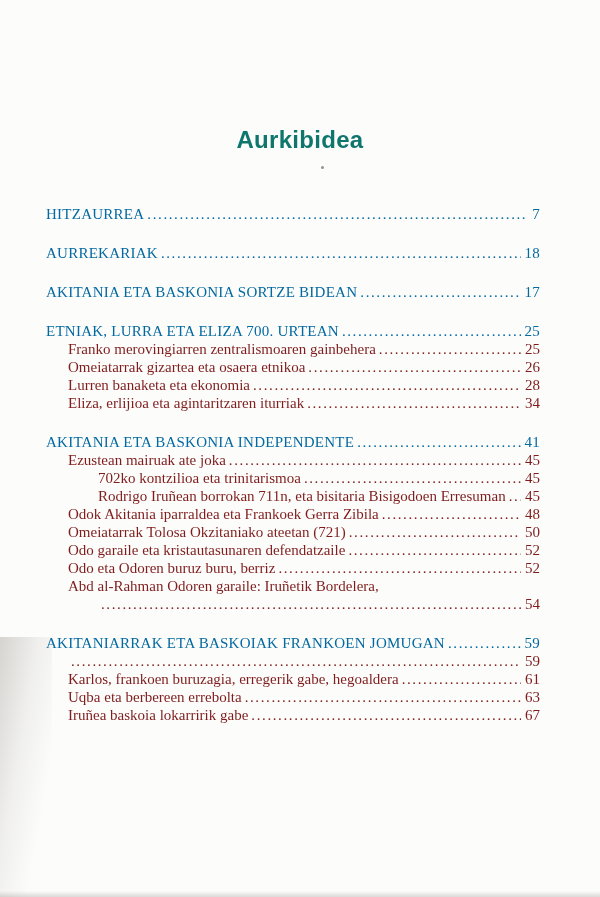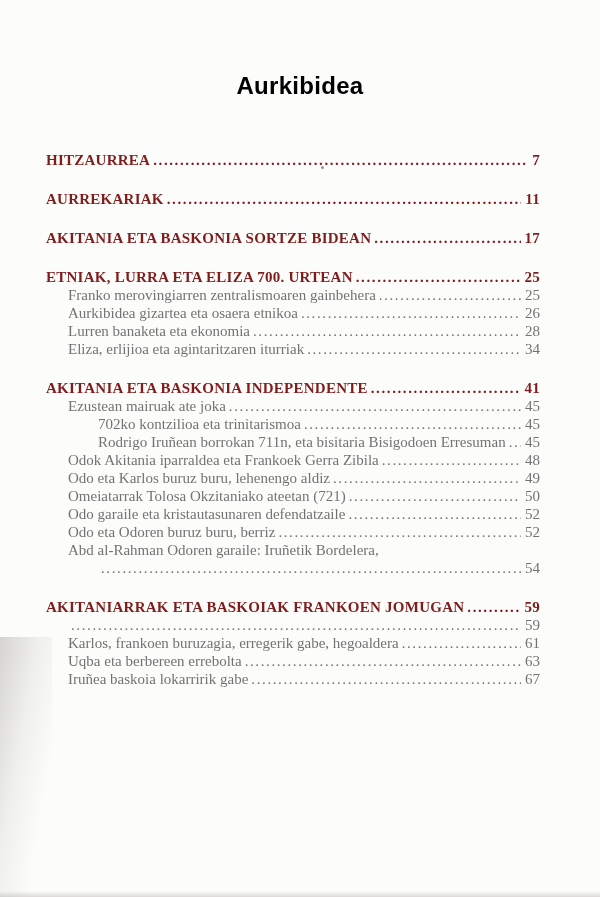--- a/index.html
+++ b/index.html
@@ -41,46 +41,46 @@
   }
   .speck {
     position: absolute;
     width: 3px;
     height: 3px;
     border-radius: 50%;
     background: rgba(60,60,60,0.55);
   }
   .speck.s1 { left: 321px; top: 166px; }
   .page-title {
-    margin: 0;
-    padding-top: 72px;
+    margin: 12px;
+    padding-top: 114px;
     text-align: center;
     font-family: "Liberation Sans", sans-serif;
     font-weight: bold;
     font-size: 24px;
     line-height: 28px;
     letter-spacing: 0.3px;
-    color: #000000;
+    color: #0f766e;
   }
   .toc {
     margin: 51px 60px 0 46px; 
     width: 494px;
   }
   .toc-row {
     display: flex;
     align-items: baseline;
     font-size: 15px;
     line-height: 18px;
-    color: #737373;
+    color: #7f1d1d;
   }
   .toc-row.l0 {
-    font-weight: bold;
+    font-weight: normal;
     letter-spacing: 0.25px;
     margin-top: 21px;
-    color: #7f1d1d;
+    color: #0369a1;
   }
   .toc-row.l0:first-child { margin-top: 0; }
   .toc-row.l1 { margin-left: 22px; }
   .toc-row.l2 { margin-left: 52px; }
   .toc-label { white-space: nowrap; }
   .toc-dots {
     flex: 1;
     overflow: hidden;
     white-space: nowrap;
     min-width: 14px;
@@ -104,39 +104,39 @@
   <h1 class="page-title">Aurkibidea</h1>
   <div class="toc" id="toc-list">
       <div class="toc-row l0">
         <span class="toc-label">HITZAURREA</span>
         <span class="toc-dots"></span>
         <span class="toc-page">7</span>
       </div>
       <div class="toc-row l0">
         <span class="toc-label">AURREKARIAK</span>
         <span class="toc-dots"></span>
-        <span class="toc-page">11</span>
+        <span class="toc-page">18</span>
       </div>
       <div class="toc-row l0">
         <span class="toc-label">AKITANIA ETA BASKONIA SORTZE BIDEAN</span>
         <span class="toc-dots"></span>
         <span class="toc-page">17</span>
       </div>
       <div class="toc-row l0">
         <span class="toc-label">ETNIAK, LURRA ETA ELIZA 700. URTEAN</span>
         <span class="toc-dots"></span>
         <span class="toc-page">25</span>
       </div>
       <div class="toc-row l1">
         <span class="toc-label">Franko merovingiarren zentralismoaren gainbehera</span>
         <span class="toc-dots"></span>
         <span class="toc-page">25</span>
       </div>
       <div class="toc-row l1">
-        <span class="toc-label">Aurkibidea gizartea eta osaera etnikoa</span>
+        <span class="toc-label">Omeiatarrak gizartea eta osaera etnikoa</span>
         <span class="toc-dots"></span>
         <span class="toc-page">26</span>
       </div>
       <div class="toc-row l1">
         <span class="toc-label">Lurren banaketa eta ekonomia</span>
         <span class="toc-dots"></span>
         <span class="toc-page">28</span>
       </div>
       <div class="toc-row l1">
         <span class="toc-label">Eliza, erlijioa eta agintaritzaren iturriak</span>
@@ -160,25 +160,20 @@
       </div>
       <div class="toc-row l2">
         <span class="toc-label">Rodrigo Iruñean borrokan 711n, eta bisitaria Bisigodoen Erresuman</span>
         <span class="toc-dots"></span>
         <span class="toc-page">45</span>
       </div>
       <div class="toc-row l1">
         <span class="toc-label">Odok Akitania iparraldea eta Frankoek Gerra Zibila</span>
         <span class="toc-dots"></span>
         <span class="toc-page">48</span>
-      </div>
-      <div class="toc-row l1">
-        <span class="toc-label">Odo eta Karlos buruz buru, lehenengo aldiz</span>
-        <span class="toc-dots"></span>
-        <span class="toc-page">49</span>
       </div>
       <div class="toc-row l1">
         <span class="toc-label">Omeiatarrak Tolosa Okzitaniako ateetan (721)</span>
         <span class="toc-dots"></span>
         <span class="toc-page">50</span>
       </div>
       <div class="toc-row l1">
         <span class="toc-label">Odo garaile eta kristautasunaren defendatzaile</span>
         <span class="toc-dots"></span>
         <span class="toc-page">52</span>

